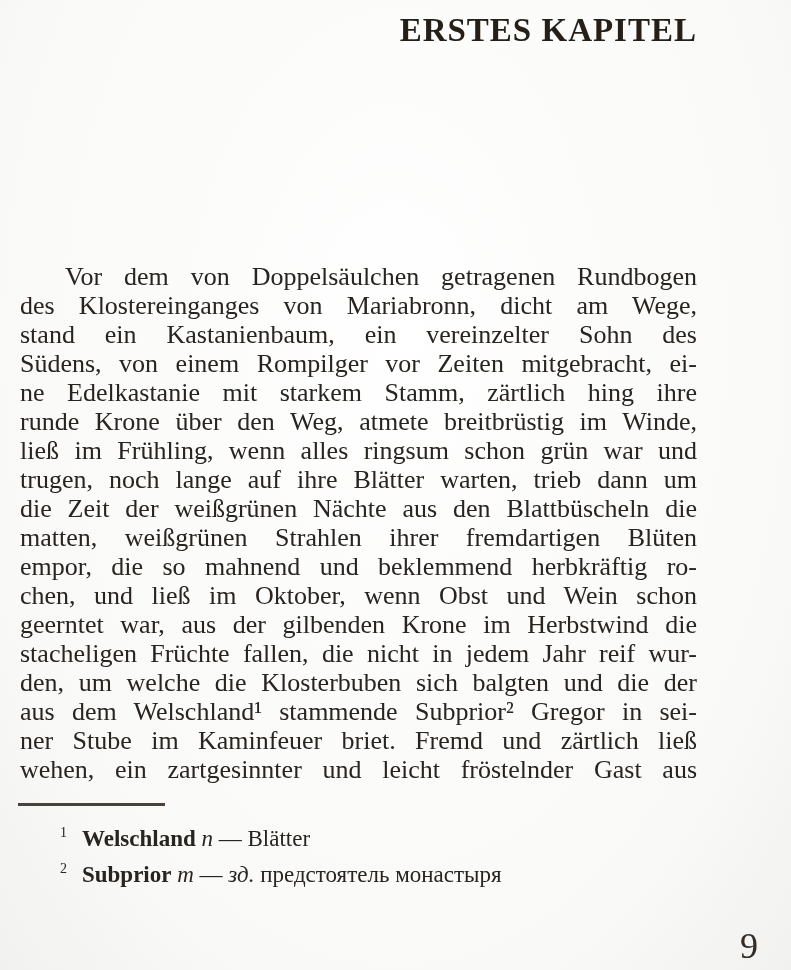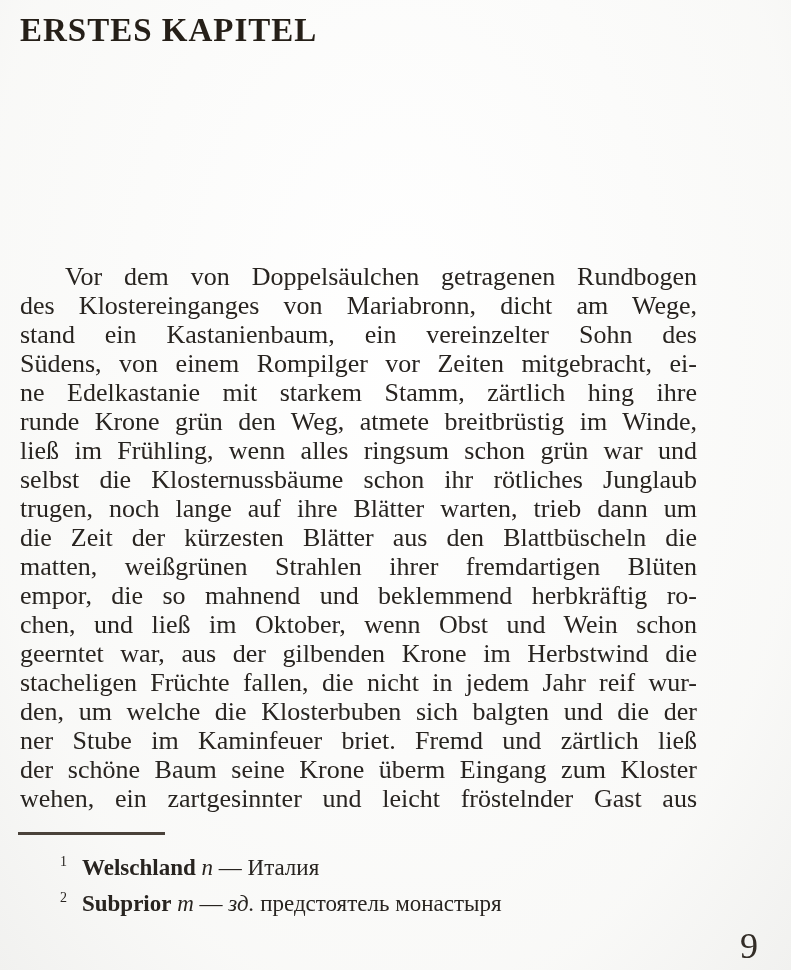--- a/index.html
+++ b/index.html
@@ -17,21 +17,21 @@
     background-image: radial-gradient(ellipse at 50% 35%, rgba(255,255,255,0.9) 0%, rgba(246,246,244,0.6) 75%, rgba(238,238,236,0.8) 100%);
     color: #282420;
     padding: 13px 94px 0 20px;
     overflow: hidden;
   }
   .chapter-heading {
     font-size: 33px;
     line-height: 34px;
     font-weight: bold;
     letter-spacing: 1px;
-    text-align: left;
+    text-align: right;
     color: #251f18;
   }
   .body-text {
     margin-top: 215px;
     font-size: 26px;
     line-height: 29px;
   }
   .body-line {
     text-align: justify;
     text-align-last: justify;
@@ -77,38 +77,37 @@
 <div class="page">
 
   <h1 class="chapter-heading">ERSTES KAPITEL</h1>
 
   <div class="body-text">
       <div class="body-line indent">Vor dem von Doppelsäulchen getragenen Rundbogen</div>
       <div class="body-line">des Klostereinganges von Mariabronn, dicht am Wege,</div>
       <div class="body-line">stand ein Kastanienbaum, ein vereinzelter Sohn des</div>
       <div class="body-line">Südens, von einem Rompilger vor Zeiten mitgebracht, ei-</div>
       <div class="body-line">ne Edelkastanie mit starkem Stamm, zärtlich hing ihre</div>
-      <div class="body-line">runde Krone grün den Weg, atmete breitbrüstig im Winde,</div>
+      <div class="body-line">runde Krone über den Weg, atmete breitbrüstig im Winde,</div>
       <div class="body-line">ließ im Frühling, wenn alles ringsum schon grün war und</div>
-      <div class="body-line">selbst die Klosternussbäume schon ihr rötliches Junglaub</div>
       <div class="body-line">trugen, noch lange auf ihre Blätter warten, trieb dann um</div>
-      <div class="body-line">die Zeit der kürzesten Blätter aus den Blattbüscheln die</div>
+      <div class="body-line">die Zeit der weißgrünen Nächte aus den Blattbüscheln die</div>
       <div class="body-line">matten, weißgrünen Strahlen ihrer fremdartigen Blüten</div>
       <div class="body-line">empor, die so mahnend und beklemmend herbkräftig ro-</div>
       <div class="body-line">chen, und ließ im Oktober, wenn Obst und Wein schon</div>
       <div class="body-line">geerntet war, aus der gilbenden Krone im Herbstwind die</div>
       <div class="body-line">stacheligen Früchte fallen, die nicht in jedem Jahr reif wur-</div>
       <div class="body-line">den, um welche die Klosterbuben sich balgten und die der</div>
+      <div class="body-line">aus dem Welschland¹ stammende Subprior² Gregor in sei-</div>
       <div class="body-line">ner Stube im Kaminfeuer briet. Fremd und zärtlich ließ</div>
-      <div class="body-line">der schöne Baum seine Krone überm Eingang zum Kloster</div>
       <div class="body-line">wehen, ein zartgesinnter und leicht fröstelnder Gast aus</div>
     </div>
 
   <div class="footnote-rule"></div>
 
   <div class="footnotes">
-    <div class="footnote"><sup class="fn-marker">1</sup><span class="fn-term">Welschland</span> <span class="fn-pos">n</span> <span class="fn-dash">—</span> <span class="fn-prefix"></span> <span class="fn-definition">Италия</span></div>
+    <div class="footnote"><sup class="fn-marker">1</sup><span class="fn-term">Welschland</span> <span class="fn-pos">n</span> <span class="fn-dash">—</span> <span class="fn-prefix"></span> <span class="fn-definition">Blätter</span></div>
     <div class="footnote"><sup class="fn-marker">2</sup><span class="fn-term">Subprior</span> <span class="fn-pos">m</span> <span class="fn-dash">—</span> <span class="fn-prefix">зд.</span> <span class="fn-definition">предстоятель монастыря</span></div>
   </div>
 
   <div class="page-number">9</div>
 
 </div>
 
 </body></html>

